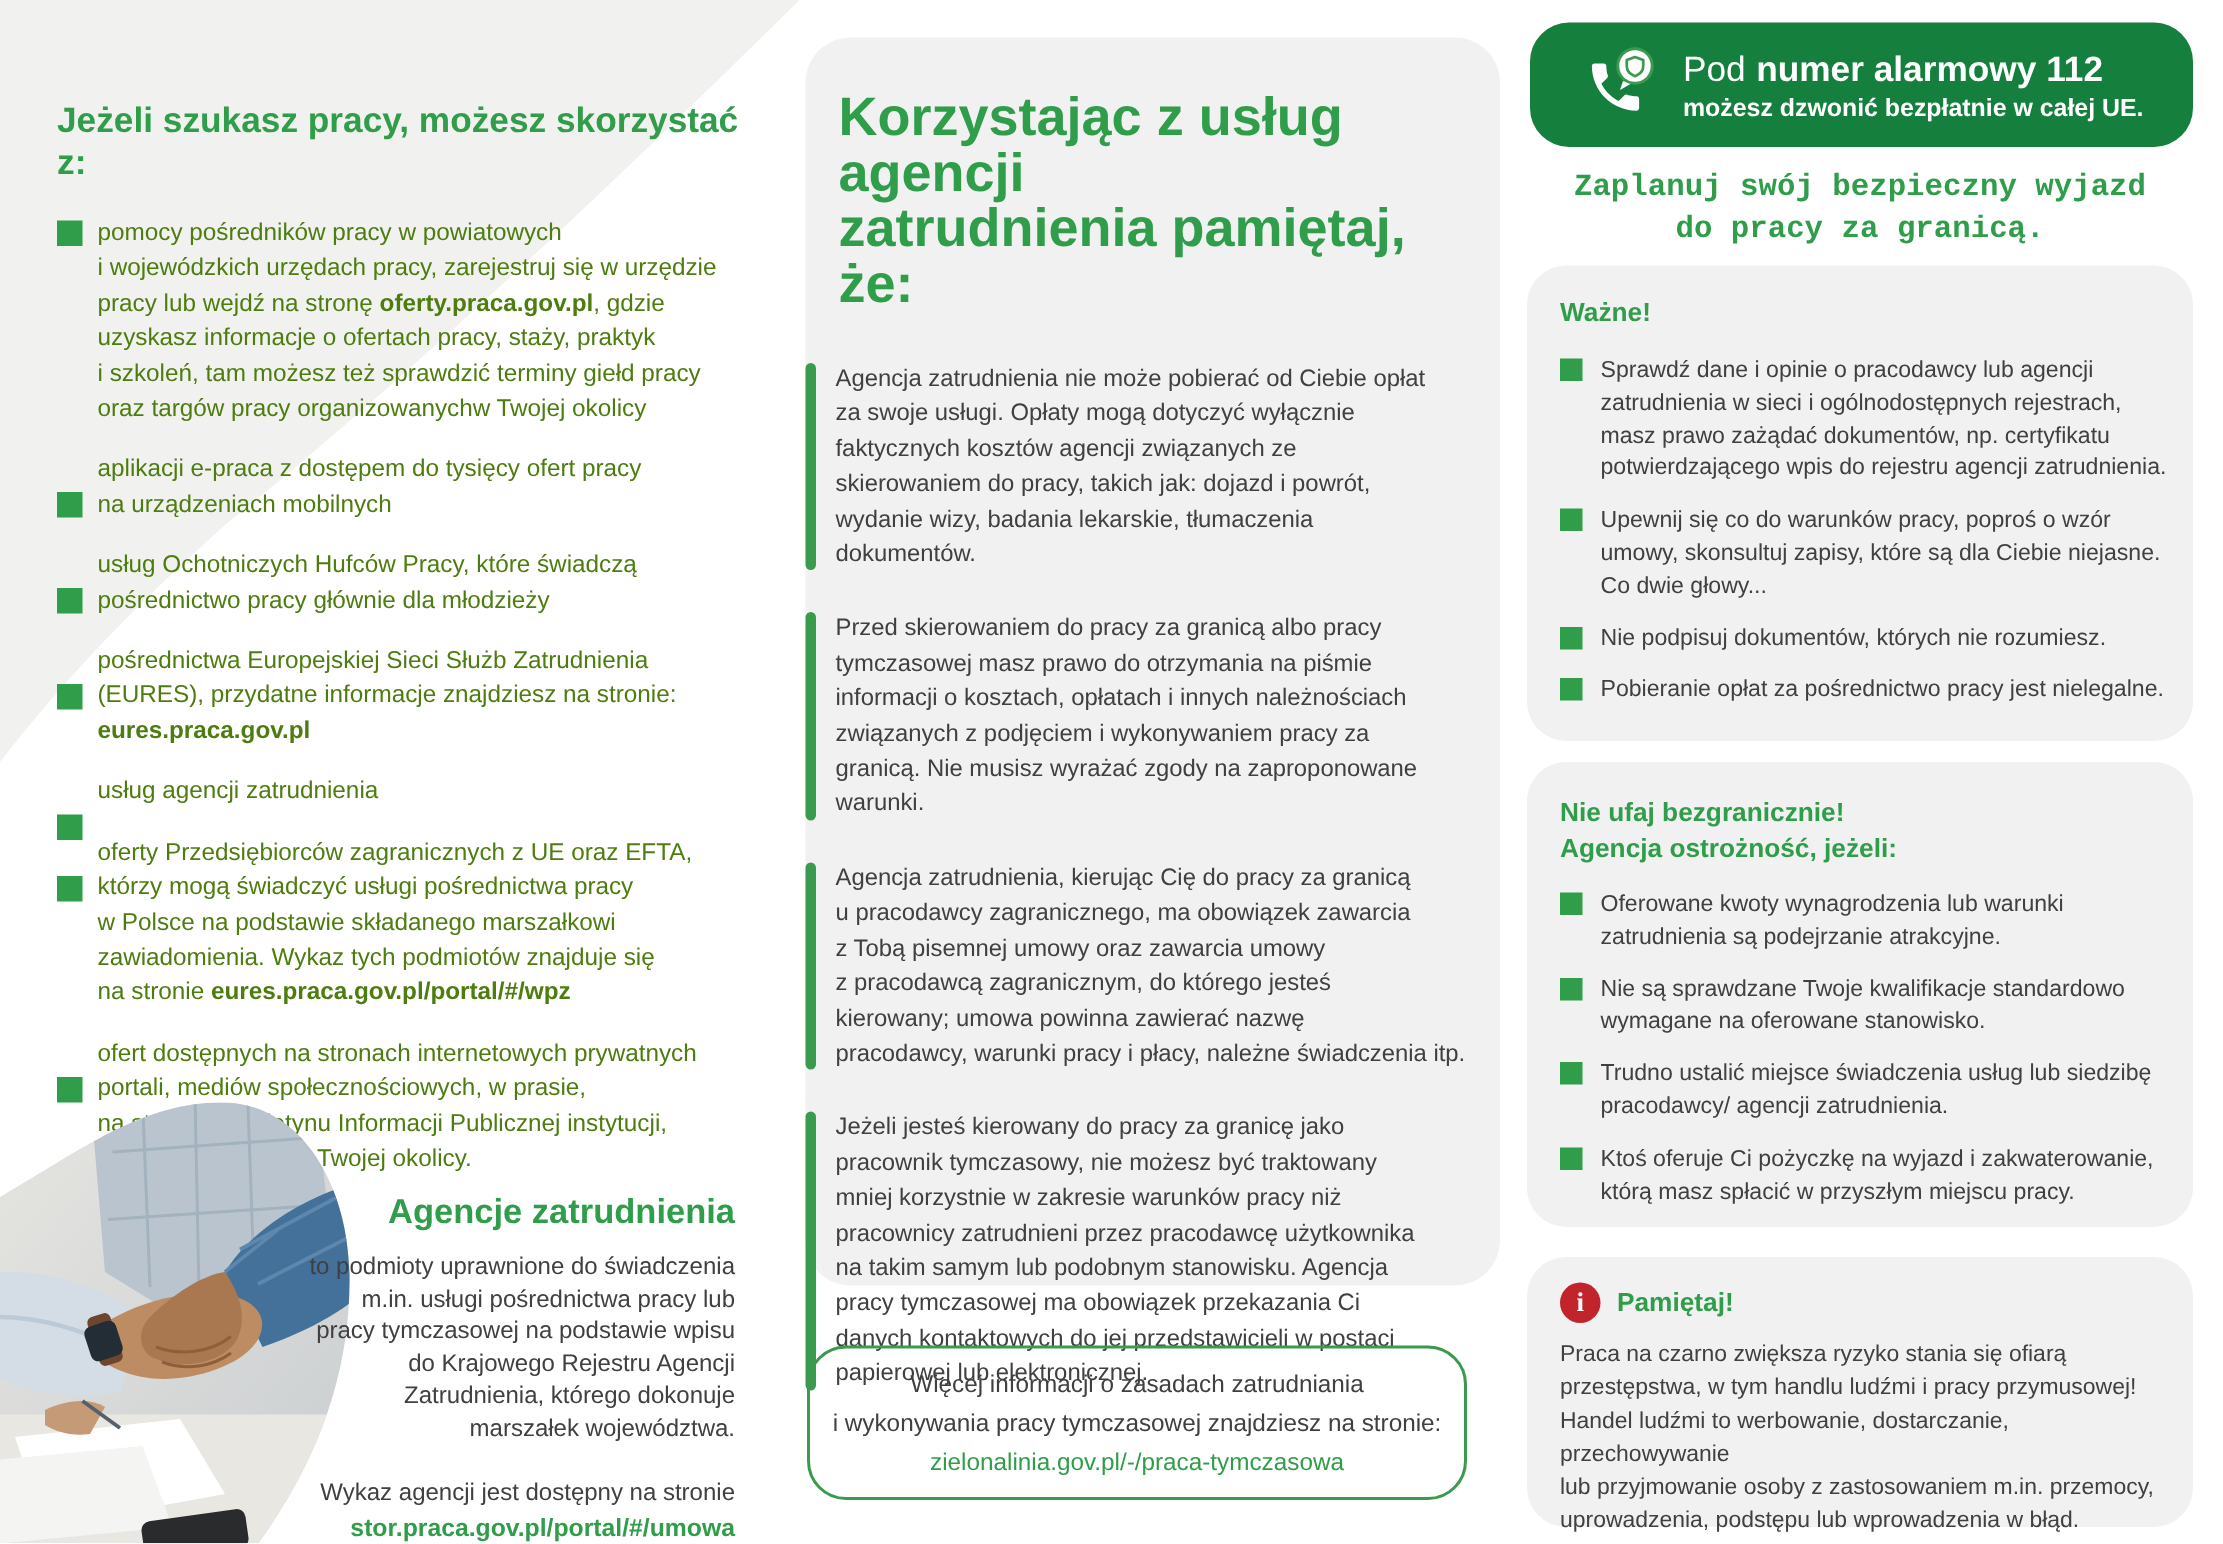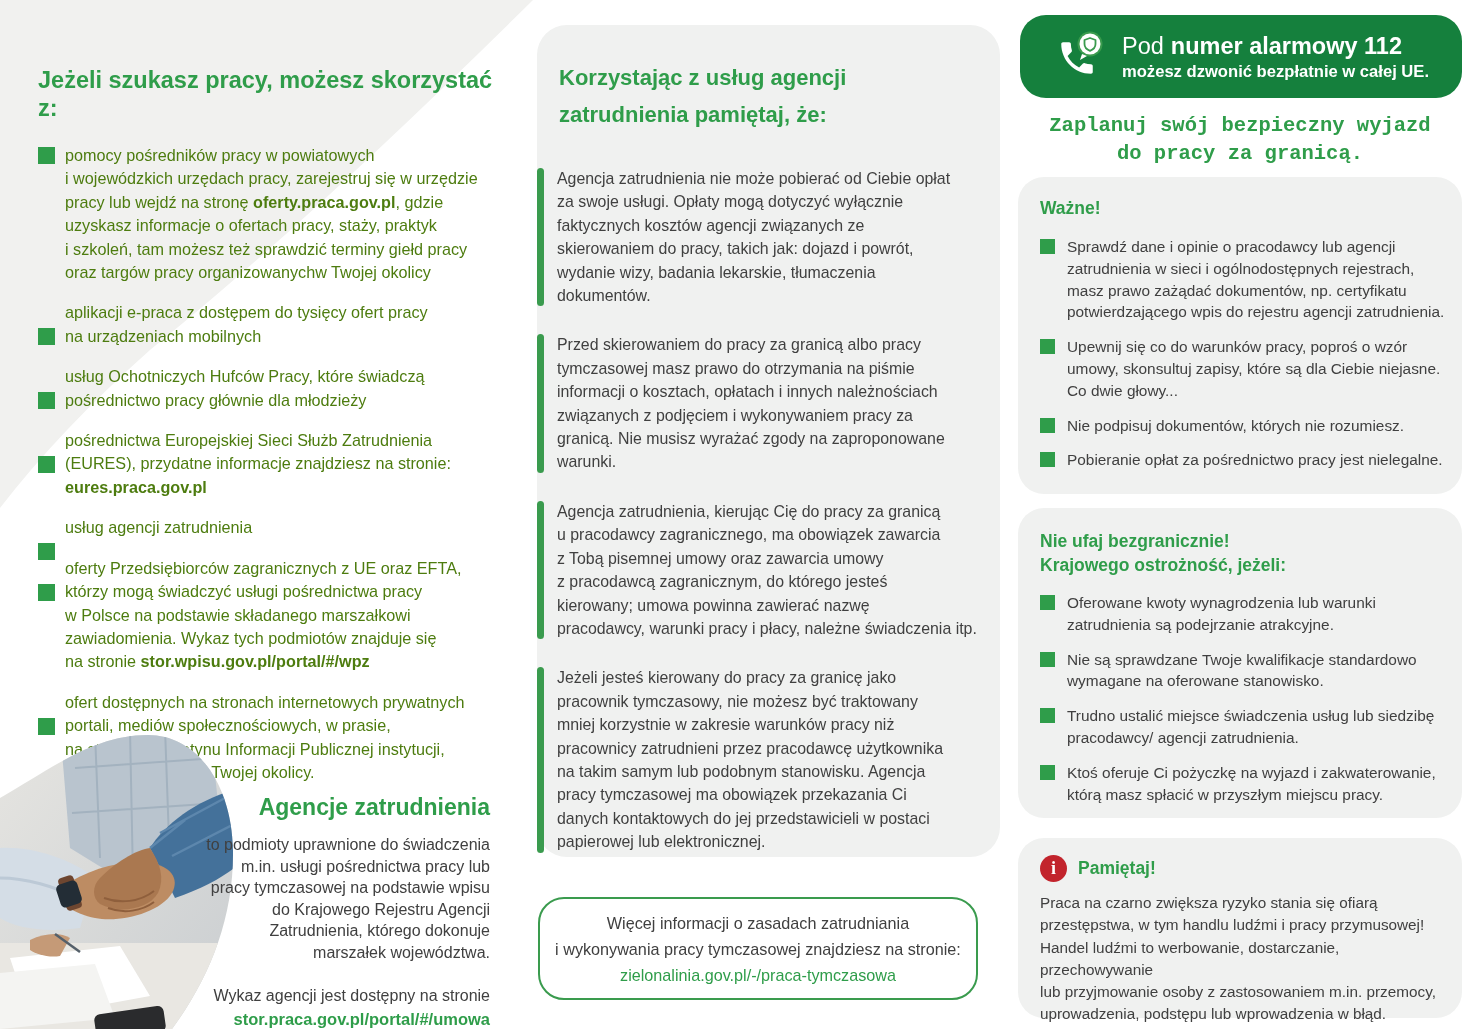--- a/index.html
+++ b/index.html
@@ -36,21 +36,21 @@
   .agencies h2{margin:0 0 13px 0;font-size:23px;font-weight:bold;color:#2f9d4a;}
   .agencies .body{margin:0;font-size:16px;line-height:21.6px;}
   .agencies .note{margin:21px 0 0 0;font-size:16px;line-height:21.6px;}
   .agencies .link{margin:4px 0 0 0;font-size:16.5px;font-weight:bold;color:#2f9d4a;}
 
   
   .mid-box{
     position:absolute;left:537px;top:25px;width:463px;height:832px;box-sizing:border-box;
     background:#f0f1f0;border-radius:30px;padding:34px 12px 0 20px;
   }
-  .mid-title{margin:0 0 34px 2px;font-size:22px;line-height:37px;font-weight:bold;color:#2f9d4a;}
+  .mid-title{margin:0 0 34px 2px;font-size:36px;line-height:37px;font-weight:bold;color:#2f9d4a;}
   .mid-box p.mp{
     position:relative;margin:0 0 26px 0;font-size:15.9px;line-height:23.4px;color:#404040;
   }
   .mid-box p.mp::before{
     content:"";position:absolute;left:-20px;top:1px;bottom:1px;width:7px;
     background:#3a9b4e;border-radius:4px;
   }
   .info-box{
     position:absolute;left:538px;top:897px;width:440px;height:103px;box-sizing:border-box;
     border:2px solid #3a9b4e;border-radius:26px;
@@ -126,21 +126,21 @@
         <li><span>usług Ochotniczych Hufców Pracy, które świadczą
 pośrednictwo pracy głównie dla młodzieży</span></li>
         <li><span>pośrednictwa Europejskiej Sieci Służb Zatrudnienia
 (EURES), przydatne informacje znajdziesz na stronie:
 </span><span class="b">eures.praca.gov.pl</span></li>
         <li><span>usług agencji zatrudnienia</span></li>
         <li><span>oferty Przedsiębiorców zagranicznych z UE oraz EFTA,
 którzy mogą świadczyć usługi pośrednictwa pracy
 w Polsce na podstawie składanego marszałkowi
 zawiadomienia. Wykaz tych podmiotów znajduje się
-na stronie </span><span class="b">stor.wpisu.gov.pl/portal/#/wpz</span></li>
+na stronie </span><span class="b">eures.praca.gov.pl/portal/#/wpz</span></li>
         <li><span>ofert dostępnych na stronach internetowych prywatnych
 portali, mediów społecznościowych, w prasie,
 na stronach Biuletynu Informacji Publicznej instytucji,
 które znajdują się w Twojej okolicy.</span></li>
       </ul>
   </section>
 
   <div class="photo-blob">
     <svg width="240" height="301" viewBox="0 0 240 301">
       <defs>
@@ -264,21 +264,21 @@
           <li><span>Upewnij się co do warunków pracy, poproś o wzór
 umowy, skonsultuj zapisy, które są dla Ciebie niejasne.
 Co dwie głowy...</span></li>
           <li><span>Nie podpisuj dokumentów, których nie rozumiesz.</span></li>
           <li><span>Pobieranie opłat za pośrednictwo pracy jest nielegalne.</span></li>
         </ul>
     </div>
 
     <div class="gbox box-nieufaj">
       <h4 class="pre">Nie ufaj bezgranicznie!
-Krajowego ostrożność, jeżeli:</h4>
+Agencja ostrożność, jeżeli:</h4>
       <ul>
           <li><span>Oferowane kwoty wynagrodzenia lub warunki
 zatrudnienia są podejrzanie atrakcyjne.</span></li>
           <li><span>Nie są sprawdzane Twoje kwalifikacje standardowo
 wymagane na oferowane stanowisko.</span></li>
           <li><span>Trudno ustalić miejsce świadczenia usług lub siedzibę
 pracodawcy/ agencji zatrudnienia.</span></li>
           <li><span>Ktoś oferuje Ci pożyczkę na wyjazd i zakwaterowanie,
 którą masz spłacić w przyszłym miejscu pracy.</span></li>
         </ul>

